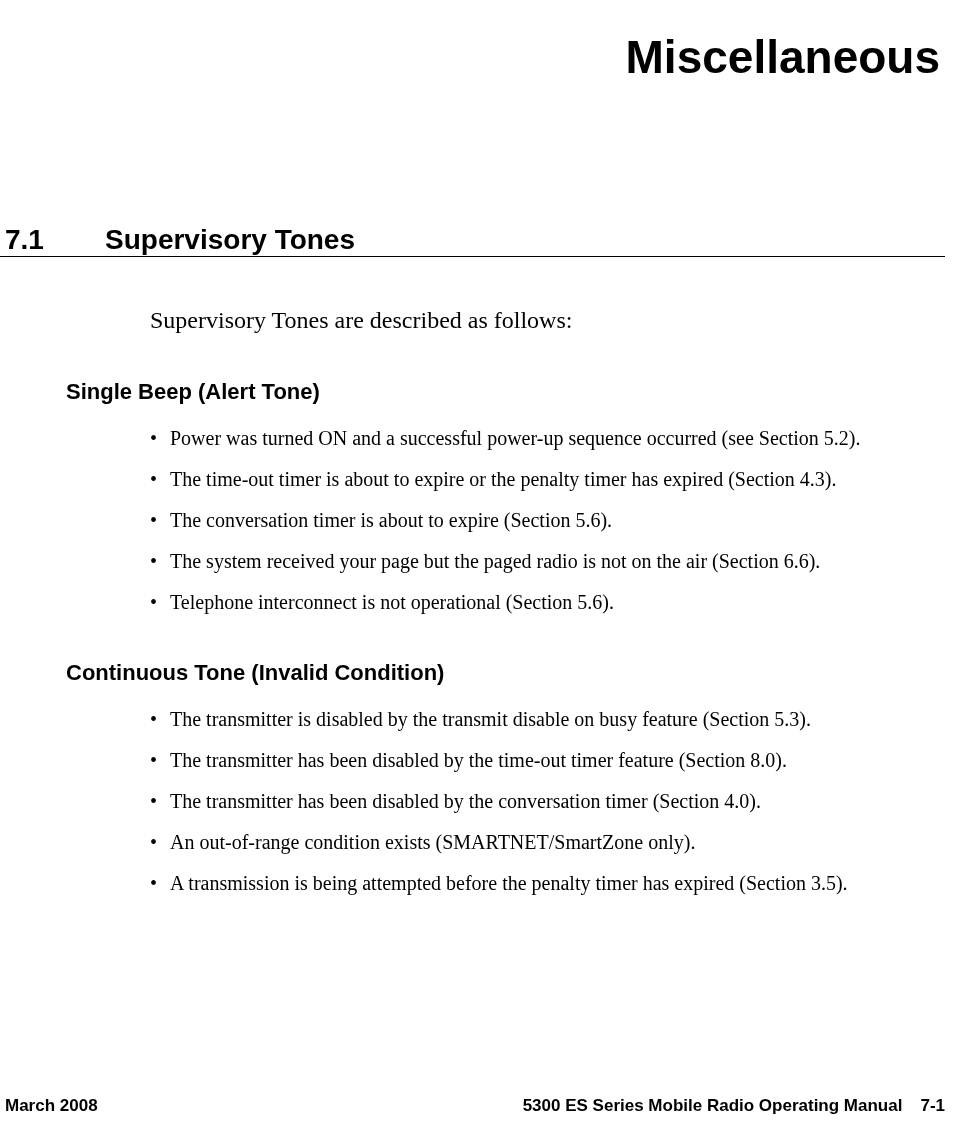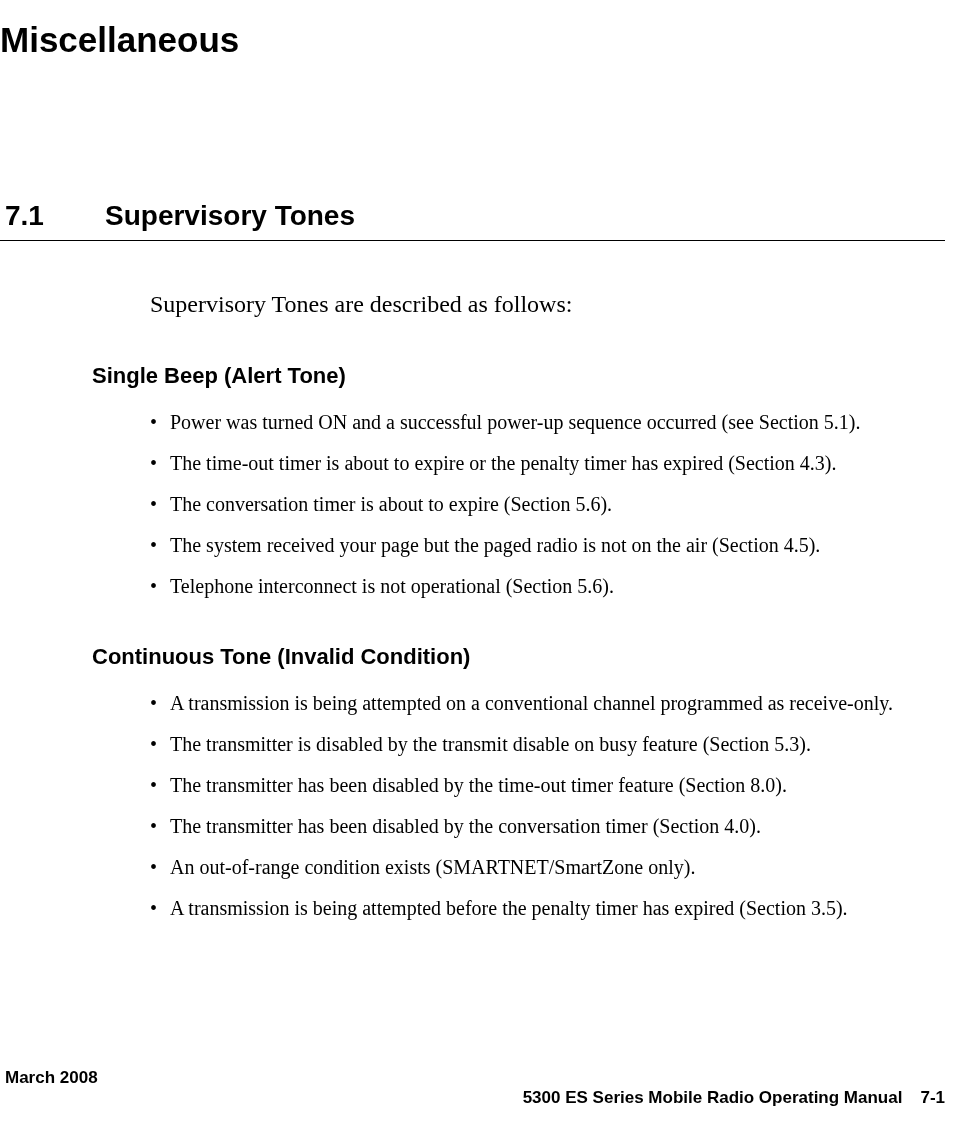--- a/index.html
+++ b/index.html
@@ -17,51 +17,51 @@
       padding: 0;
     }
     .page {
       padding: 20px 30px 0 0;
       height: 100%;
       position: relative;
     }
     .chapter-title {
       font-family: Arial, Helvetica, sans-serif;
       font-weight: bold;
-      font-size: 35px;
-      text-align: left;
+      font-size: 46px;
+      text-align: right;
+      margin-top: 10px;
       margin-bottom: 140px;
       padding-right: 5px;
     }
     .section-heading {
       font-family: Arial, Helvetica, sans-serif;
       font-weight: bold;
       font-size: 28px;
       margin-left: 0;
-      padding-bottom: 8px;
       border-bottom: 1.5px solid #000;
       margin-bottom: 50px;
       padding-left: 5px;
     }
     .section-number {
       display: inline-block;
       width: 100px;
     }
     .body-text {
       font-family: "Times New Roman", Times, serif;
       font-size: 24px;
       margin-left: 150px;
       margin-right: 30px;
       margin-bottom: 45px;
     }
     .subsection-title {
       font-family: Arial, Helvetica, sans-serif;
       font-weight: bold;
       font-size: 22px;
-      margin-left: 92px;
+      margin-left: 66px;
       margin-bottom: 20px;
     }
     ul.bullet-list {
       list-style: none;
       margin-left: 150px;
       margin-right: 30px;
       margin-bottom: 45px;
     }
     ul.bullet-list li {
       font-family: "Times New Roman", Times, serif;
@@ -72,29 +72,28 @@
       position: relative;
     }
     ul.bullet-list li::before {
       content: "•";
       position: absolute;
       left: 0;
       top: 0;
     }
     .footer {
       position: absolute;
-      bottom: 22px;
+      bottom: 14px;
       left: 5px;
       right: 30px;
       font-family: Arial, Helvetica, sans-serif;
       font-weight: bold;
       font-size: 17px;
       display: flex;
       justify-content: space-between;
-      flex-direction: column;
     }
     .footer-right {
       text-align: right;
     }
     .page-num {
       margin-left: 18px;
       margin-top: 20px;
     }
   </style>
 </head>
@@ -105,30 +104,29 @@
   <h1 class="chapter-title">Miscellaneous</h1>
 
   <h2 class="section-heading">
     <span class="section-number">7.1</span><span>Supervisory Tones</span>
   </h2>
 
   <p class="body-text">Supervisory Tones are described as follows:</p>
 
   <h3 class="subsection-title">Single Beep (Alert Tone)</h3>
   <ul class="bullet-list">
-    <li>Power was turned ON and a successful power-up sequence occurred (see Section 5.1).</li>
+    <li>Power was turned ON and a successful power-up sequence occurred (see Section 5.2).</li>
     <li>The time-out timer is about to expire or the penalty timer has expired (Section 4.3).</li>
     <li>The conversation timer is about to expire (Section 5.6).</li>
-    <li>The system received your page but the paged radio is not on the air (Section 4.5).</li>
+    <li>The system received your page but the paged radio is not on the air (Section 6.6).</li>
     <li>Telephone interconnect is not operational (Section 5.6).</li>
   </ul>
 
   <h3 class="subsection-title">Continuous Tone (Invalid Condition)</h3>
   <ul class="bullet-list">
-    <li>A transmission is being attempted on a conventional channel programmed as receive-only.</li>
     <li>The transmitter is disabled by the transmit disable on busy feature (Section 5.3).</li>
     <li>The transmitter has been disabled by the time-out timer feature (Section 8.0).</li>
     <li>The transmitter has been disabled by the conversation timer (Section 4.0).</li>
     <li>An out-of-range condition exists (SMARTNET/SmartZone only).</li>
     <li>A transmission is being attempted before the penalty timer has expired (Section 3.5).</li>
   </ul>
 
   <div class="footer">
     <span>March 2008</span>
     <span class="footer-right">

